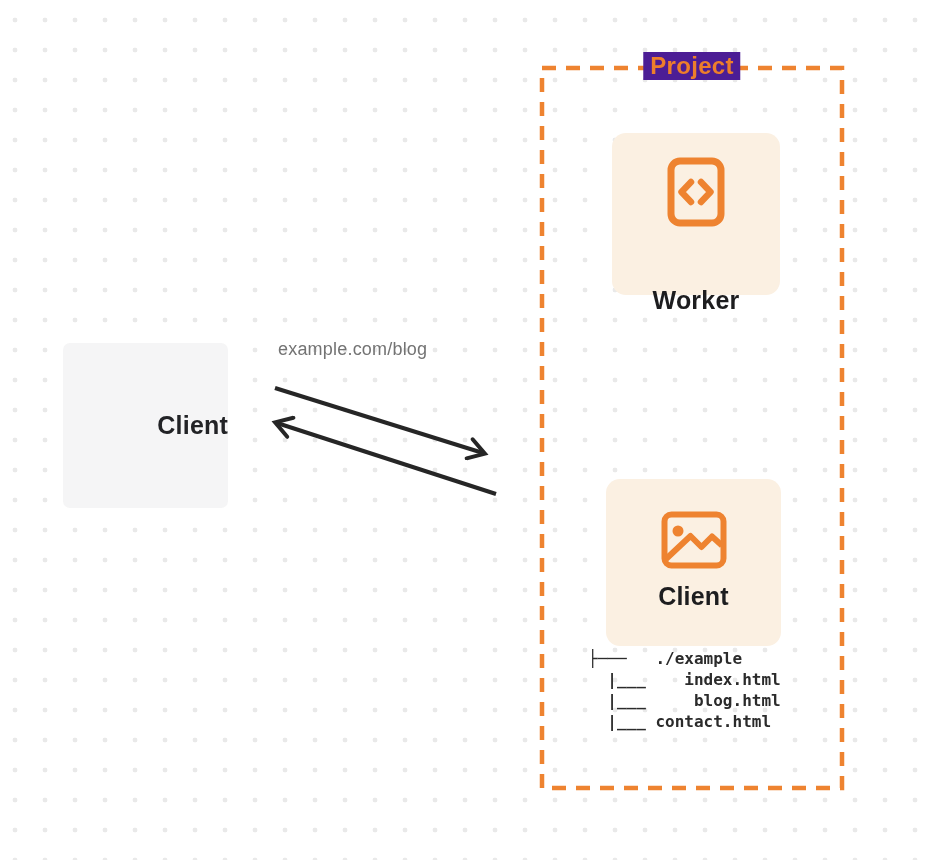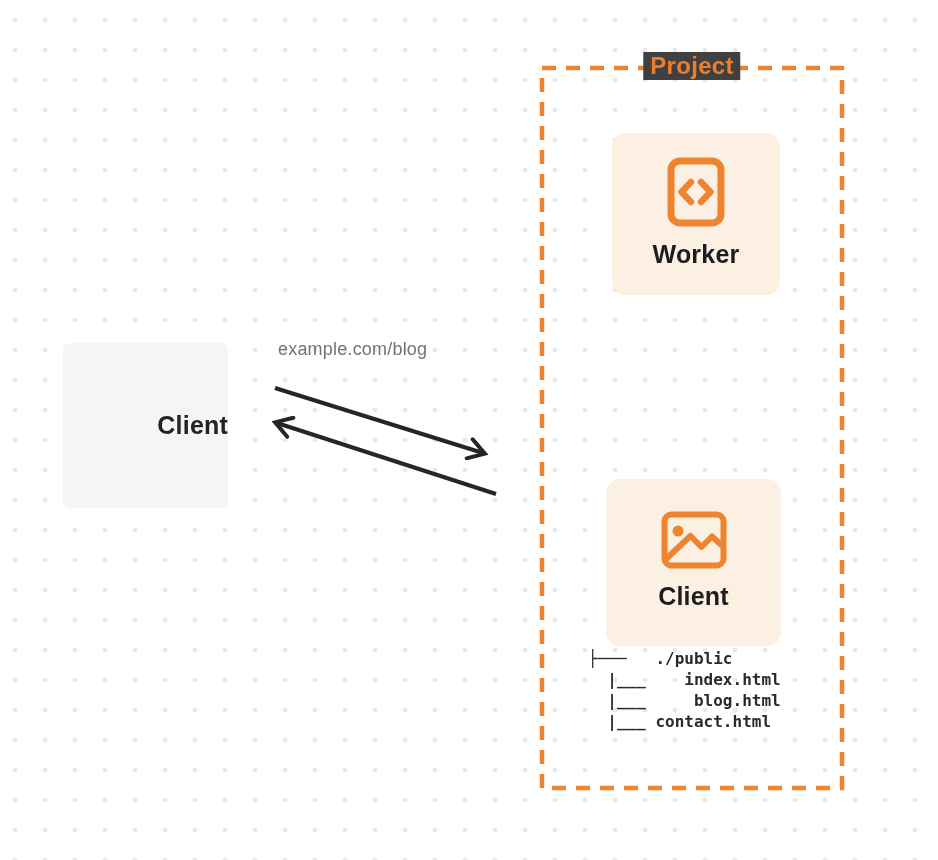--- a/index.html
+++ b/index.html
@@ -49,34 +49,34 @@
     width: 304px; height: 724px;
   }
   .project-border {
     position: absolute; left: -2px; top: -2px;
     width: 308px; height: 728px;
   }
   .project-title {
     position: absolute;
     left: 50%; top: 0;
     transform: translate(-50%, -50%);
-    background: #404040;
+    background: #4c1d95;
     padding: 0 7px;
     font-size: 24px; font-weight: 700; color: #ed7e2b; letter-spacing: 0.3px;
     white-space: nowrap;
   }
 
   
   .card {
     position: absolute;
     background: #fbf0e2;
     border-radius: 14px;
     display: flex; flex-direction: column; align-items: center;
   }
-  .card-worker { left: 72px; top: 67px; width: 168px; height: 162px; }
+  .card-worker { left: 72px; top: 67px; width: 168px; height: 162px; gap: 46px; }
   .card-assets { left: 66px; top: 413px; width: 175px; height: 167px; }
   .card-worker .icon-wrap { margin-top: 24px; }
   .card-assets .icon-wrap { margin-top: 32px; }
   .card .card-label {
     margin-top: 13px;
     font-size: 25px; font-weight: 700; color: #1d1d1f; letter-spacing: 0.2px;
   }
   .icon-wrap { line-height: 0; }
 
   
@@ -130,17 +130,17 @@
     <span class="icon-wrap">
       <svg width="66" height="58" viewBox="0 0 66 58">
         <rect x="3.5" y="3.5" width="59" height="51" rx="7" fill="none" stroke="#ee8330" stroke-width="6"></rect>
         <circle cx="17" cy="20" r="5.5" fill="#ee8330"></circle>
         <path d="M5 48 L29.5 25 L40.5 36 L51 25.5 L61 34.5" fill="none" stroke="#ee8330" stroke-width="6" stroke-linejoin="round"></path>
       </svg>
     </span>
     <span class="card-label">Client</span>
   </div>
 
-  <pre class="file-tree">├───   ./public
+  <pre class="file-tree">├───   ./example
   |___    index.html
   |___     blog.html
   |___ contact.html</pre>
 </div>
 
 </body></html>

